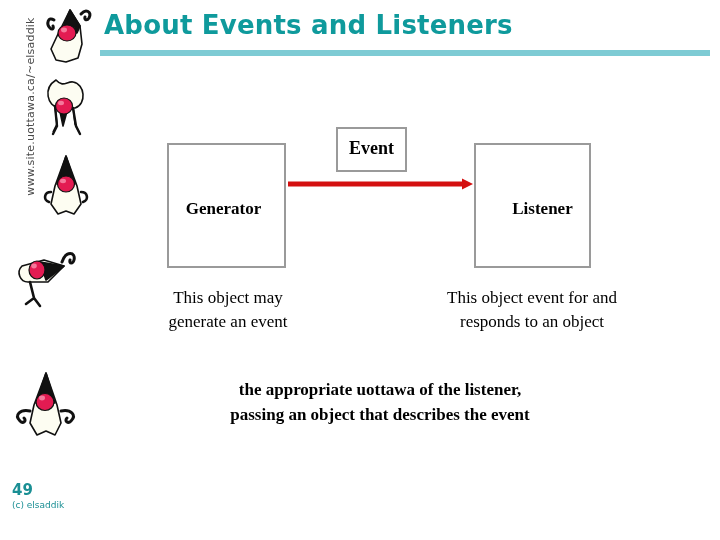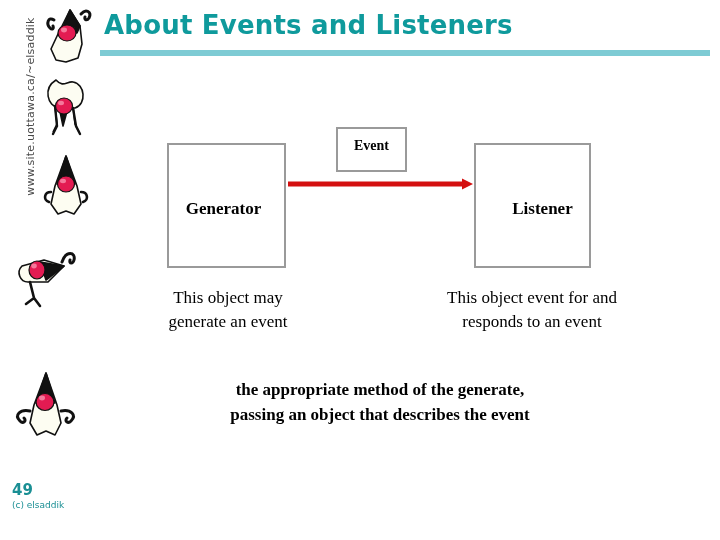--- a/index.html
+++ b/index.html
@@ -98,21 +98,21 @@
     color: #000000;
     white-space: nowrap;
   }
 
   #generator-box { left: 167px; top: 143px; width: 119px; height: 125px; }
   #listener-box  { left: 474px; top: 143px; width: 117px; height: 125px; }
   #event-box     { left: 336px; top: 127px; width: 71px;  height: 45px;  }
 
   #generator-label { left: 167px; top: 199px; width: 113px; font-size: 17px; }
   #listener-label  { left: 474px; top: 199px; width: 137px; font-size: 17px; }
-  #event-label     { left: 336px; top: 138px; width: 71px;  font-size: 14px; }
+  #event-label     { left: 336px; top: 138px; width: 71px;  font-size: 18px; }
 
   #event-arrow {
     position: absolute;
     left: 286px;
     top: 176px;
     width: 188px;
     height: 16px;
   }
 
   
@@ -224,24 +224,24 @@
     <polygon points="176,2.5 187,8 176,13.5" fill="#d41010"></polygon>
   </svg>
 
   <div id="generator-caption" class="caption">
     <div>This object may</div>
     <div>generate an event</div>
   </div>
 
   <div id="listener-caption" class="caption">
     <div>This object event for and</div>
-    <div>responds to an event</div>
+    <div>responds to an object</div>
   </div>
 
   <div id="summary-caption">
-    <div>the appropriate method of the generate,</div>
+    <div>the appropriate uottawa of the listener,</div>
     <div>passing an object that describes the event</div>
   </div>
 
   <div id="page-number">49</div>
   <div id="copyright">(c) elsaddik</div>
 
 </div>
 
 </body></html>

